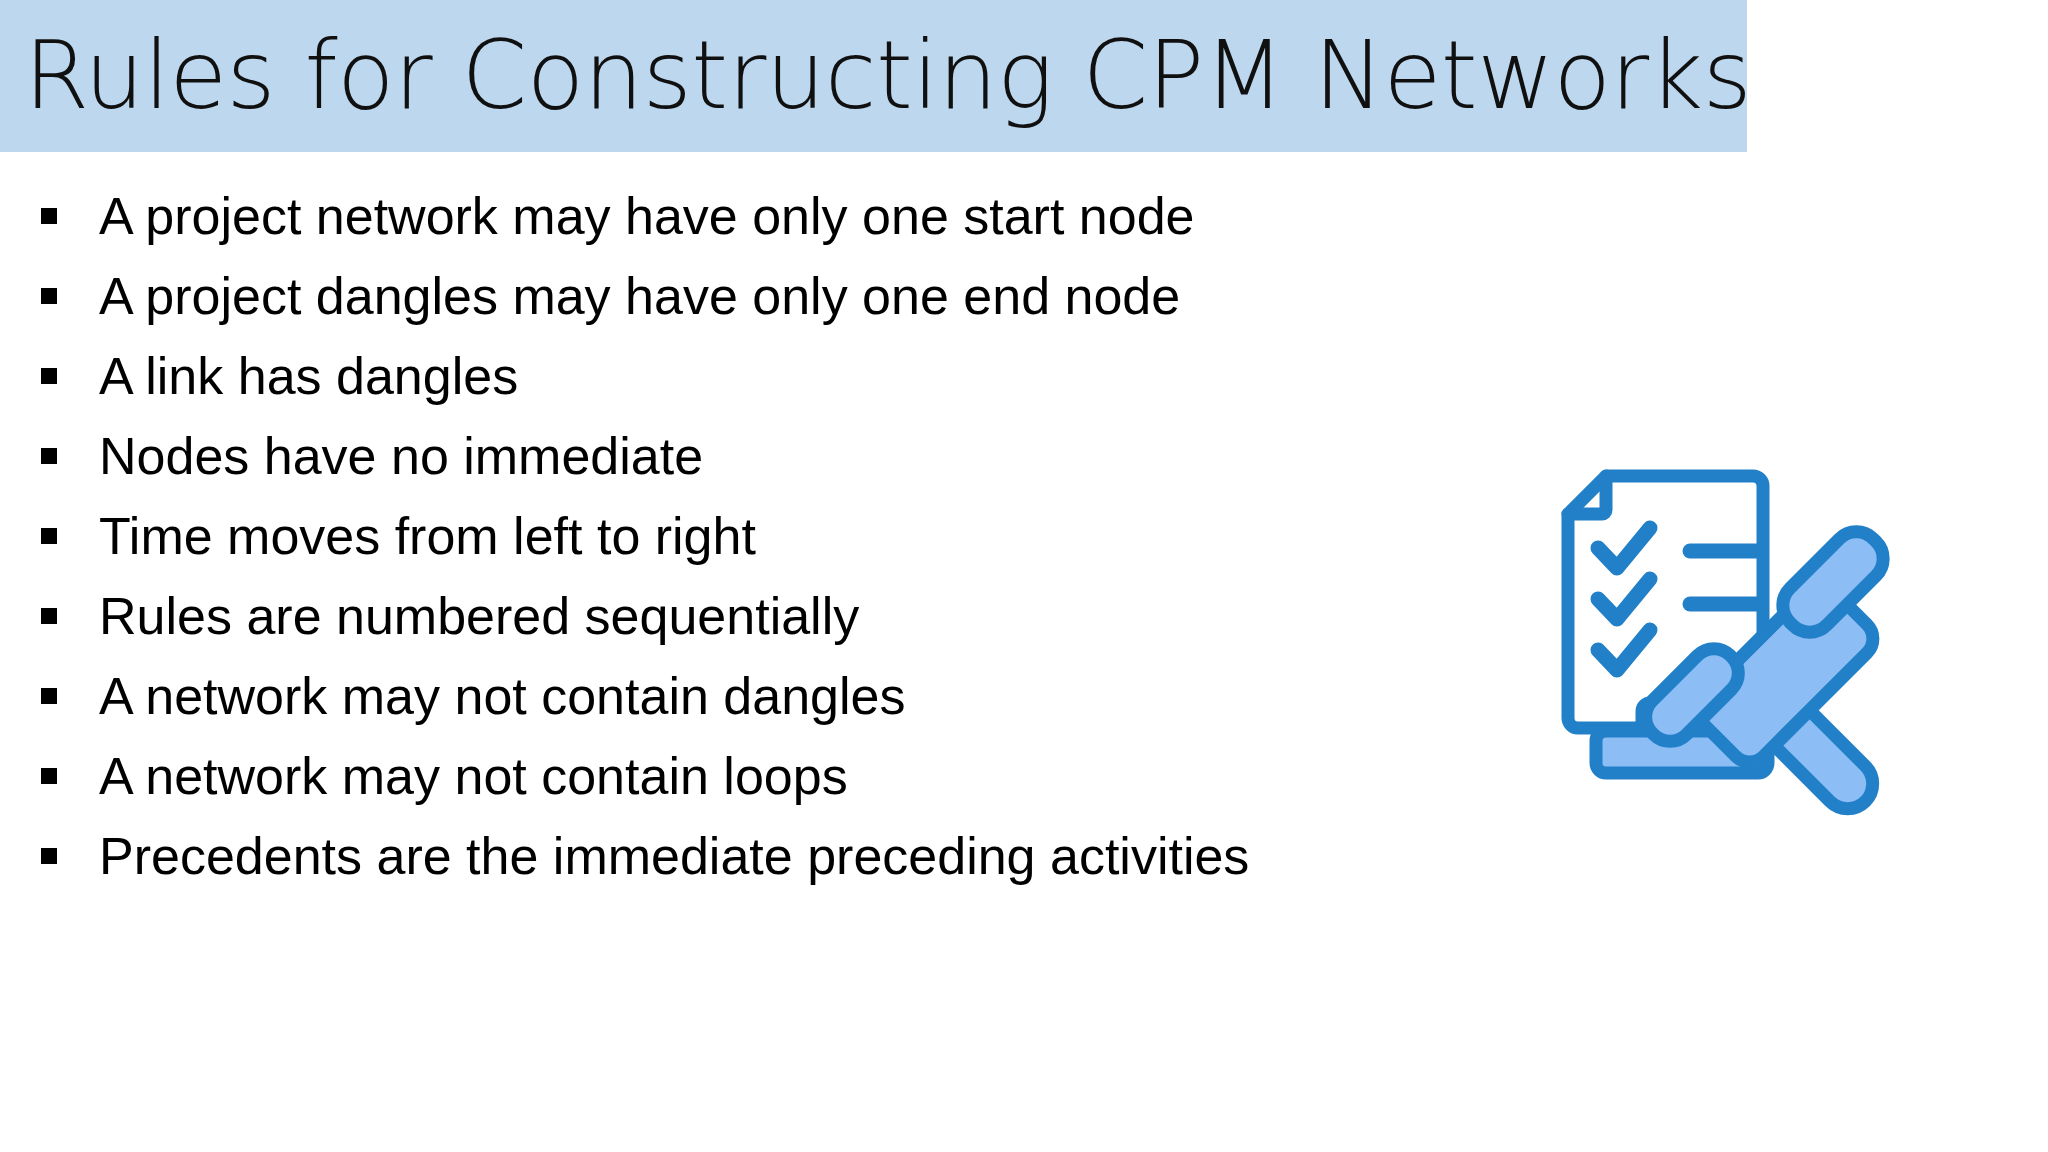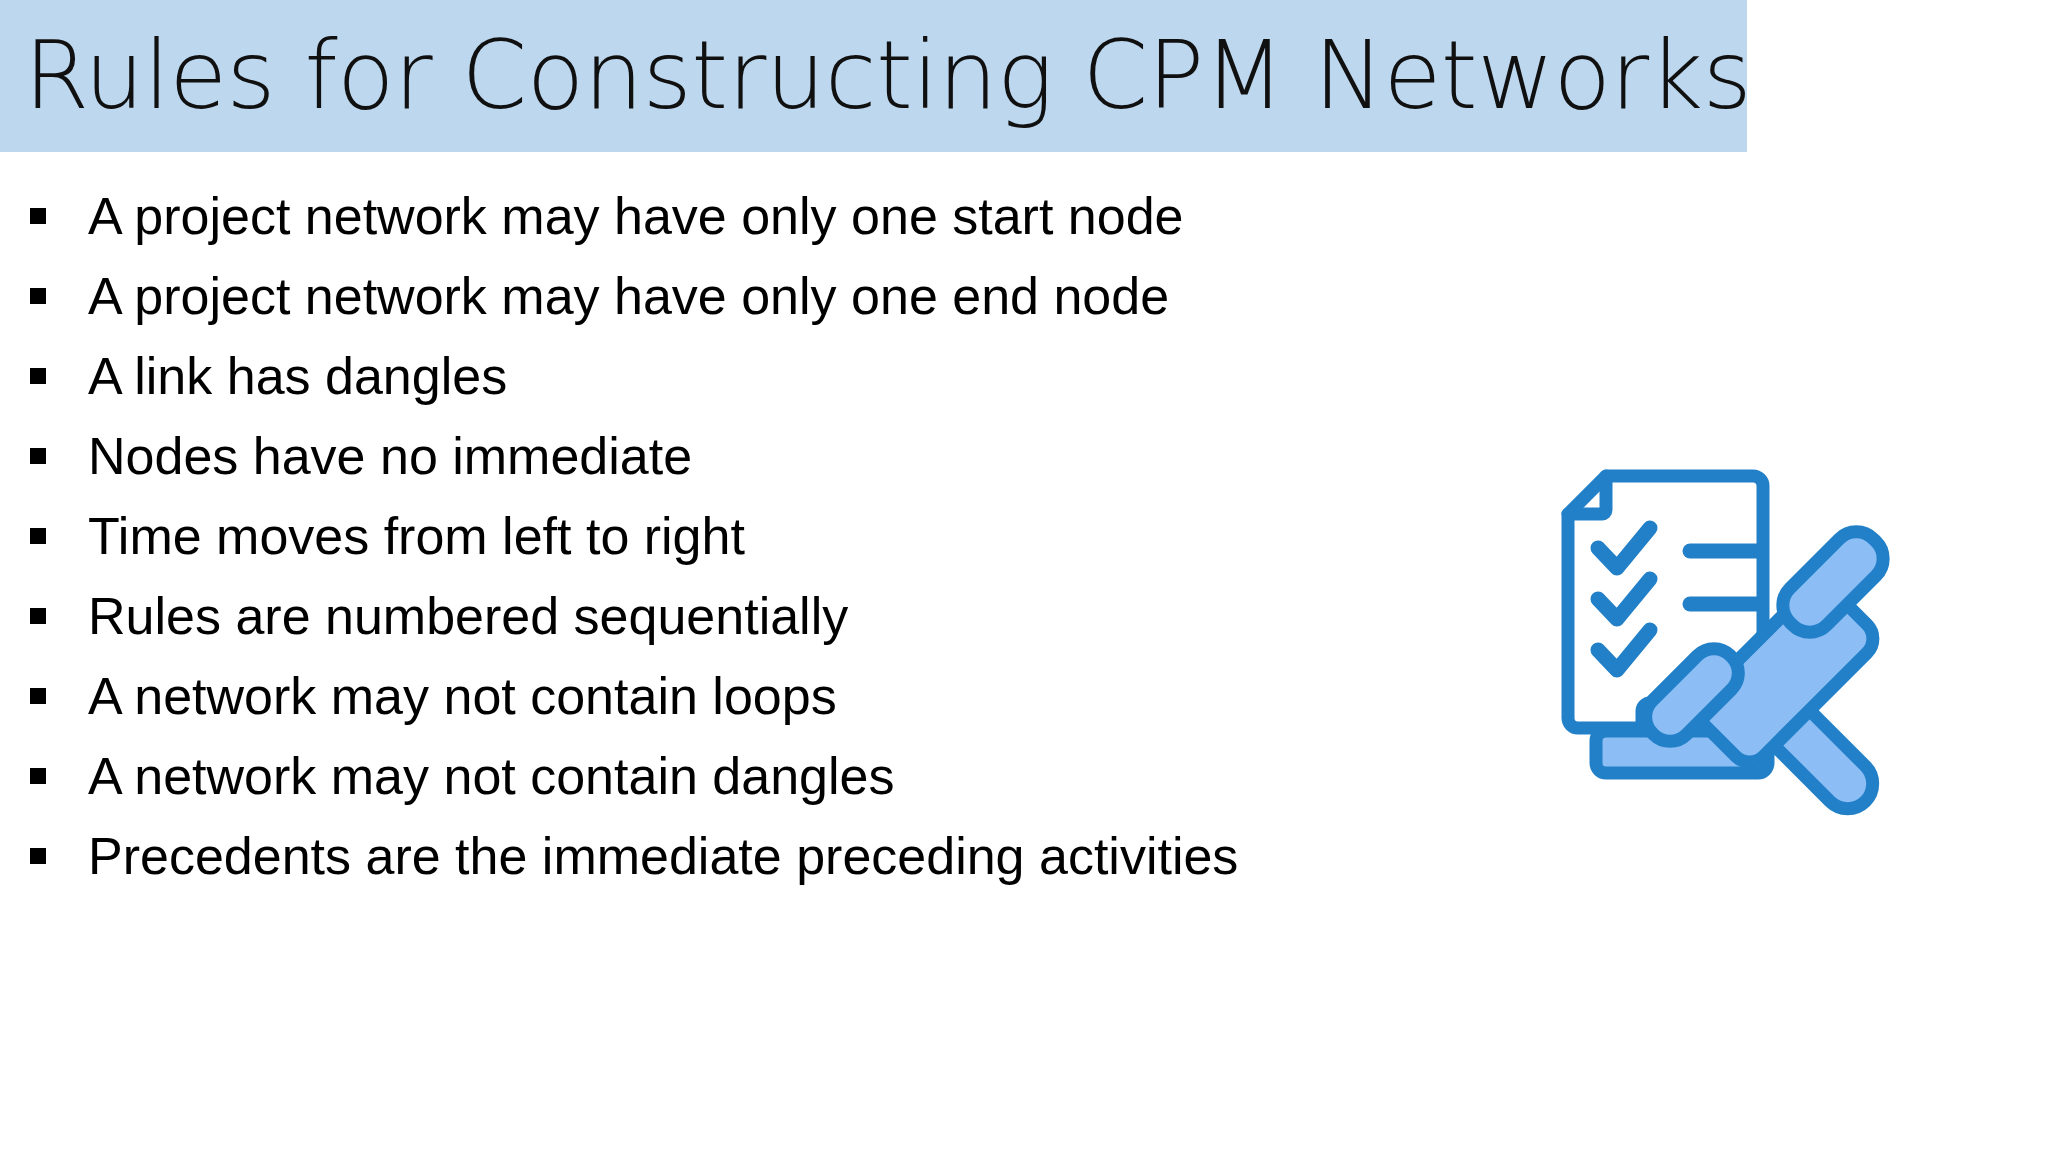--- a/index.html
+++ b/index.html
@@ -39,21 +39,21 @@
     font-size: 94px;
     line-height: 1;
     letter-spacing: -0.5px;
     color: #101010;
     white-space: nowrap;
   }
 
   
   .bullet-list {
     position: absolute;
-    left: 1px;
+    left: 12px;
     top: 176px;
     width: 1420px;
   }
   .bullet-row {
     position: relative;
     height: 80px;
     display: flex;
     align-items: center;
   }
   .bullet-marker {
@@ -102,21 +102,21 @@
 
   <div class="bullet-list">
 
     <div class="bullet-row">
       <span class="bullet-marker"></span>
       <span class="bullet-text">A project network may have only one start node</span>
     </div>
 
     <div class="bullet-row">
       <span class="bullet-marker"></span>
-      <span class="bullet-text">A project network may have only one end node</span>
+      <span class="bullet-text">A project dangles may have only one end node</span>
     </div>
 
     <div class="bullet-row">
       <span class="bullet-marker"></span>
       <span class="bullet-text">A link has dangles</span>
     </div>
 
     <div class="bullet-row">
       <span class="bullet-marker"></span>
       <span class="bullet-text">Nodes have no immediate</span>
@@ -127,26 +127,26 @@
       <span class="bullet-text">Time moves from left to right</span>
     </div>
 
     <div class="bullet-row">
       <span class="bullet-marker"></span>
       <span class="bullet-text">Rules are numbered sequentially</span>
     </div>
 
     <div class="bullet-row">
       <span class="bullet-marker"></span>
+      <span class="bullet-text">A network may not contain dangles</span>
+    </div>
+
+    <div class="bullet-row">
+      <span class="bullet-marker"></span>
       <span class="bullet-text">A network may not contain loops</span>
-    </div>
-
-    <div class="bullet-row">
-      <span class="bullet-marker"></span>
-      <span class="bullet-text">A network may not contain dangles</span>
     </div>
 
     <div class="bullet-row">
       <span class="bullet-marker"></span>
       <span class="bullet-text">Precedents are the immediate preceding activities</span>
     </div>
 
   </div>
 
   <div class="icon-wrap">

